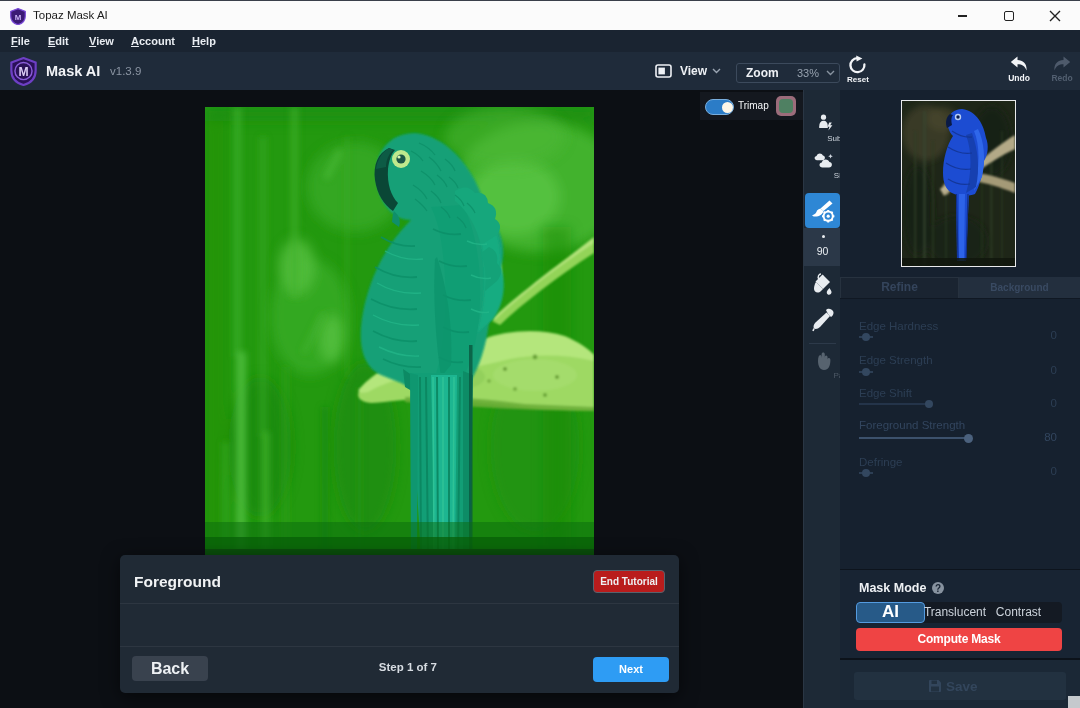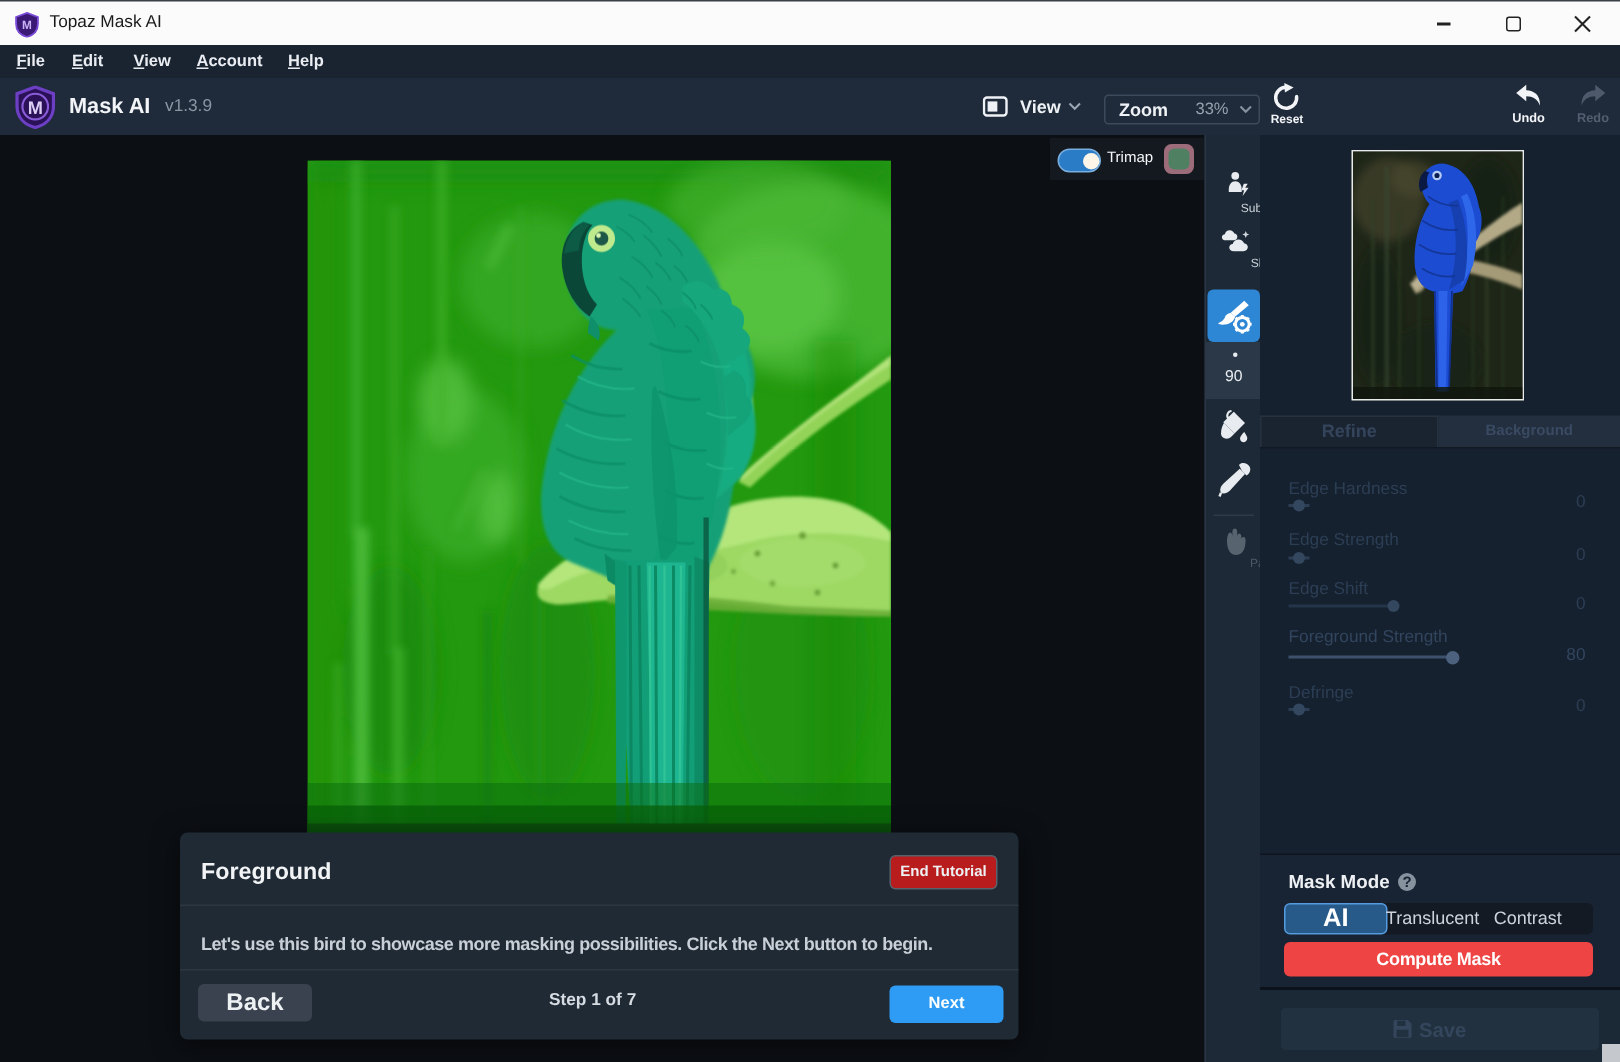--- a/index.html
+++ b/index.html
@@ -332,18 +332,17 @@
     <rect x="3" y="7.5" width="8" height="5" fill="#223140"></rect>
   </svg>
   <div class="abs" style="left:106px;top:589px;font-size:13.5px;font-weight:700;color:#33465c">Save</div>
   <div class="abs" style="left:228px;top:606px;width:12px;height:12px;background:#c5c9cd"></div>
 </div>
 
 <div id="dialog">
   <div class="abs" style="left:14px;top:18px;font-size:15.5px;font-weight:700;color:#f1f3f5">Foreground</div>
   <div class="abs" style="left:473px;top:15px;width:72px;height:23px;background:#b91c1c;border:1px solid #58626d;border-radius:4px;text-align:center;font-size:10px;font-weight:700;color:#eef1f4;line-height:22px">End Tutorial</div>
   <div class="abs" style="left:0;top:48px;width:559px;height:1px;background:#2d3641"></div>
-  <div class="abs" style="left:14px;top:67px;font-size:12px;font-weight:600;letter-spacing:-0.3px;color:#c9cfd7;white-space:nowrap">Let's use this bird to showcase more masking possibilities. Click the Next button to begin.</div>
   <div class="abs" style="left:0;top:91px;width:559px;height:1px;background:#2d3641"></div>
   <div class="abs" style="left:12px;top:101px;width:76px;height:25px;background:#39424e;border-radius:4px;text-align:center;font-size:16px;font-weight:700;color:#eef1f4;line-height:25px">Back</div>
-  <div class="abs" style="left:246px;top:106px;width:100px;text-align:left;font-size:11.5px;font-weight:600;color:#d7dce2">Step 1 of 7</div>
+  <div class="abs" style="left:217px;top:106px;width:100px;text-align:right;font-size:11.5px;font-weight:600;color:#d7dce2">Step 1 of 7</div>
   <div class="abs" style="left:473px;top:102px;width:76px;height:25px;background:#2e9cf4;border-radius:4px;text-align:center;font-size:11px;font-weight:700;color:#fff;line-height:25px">Next</div>
 </div>
 
 </body></html>

